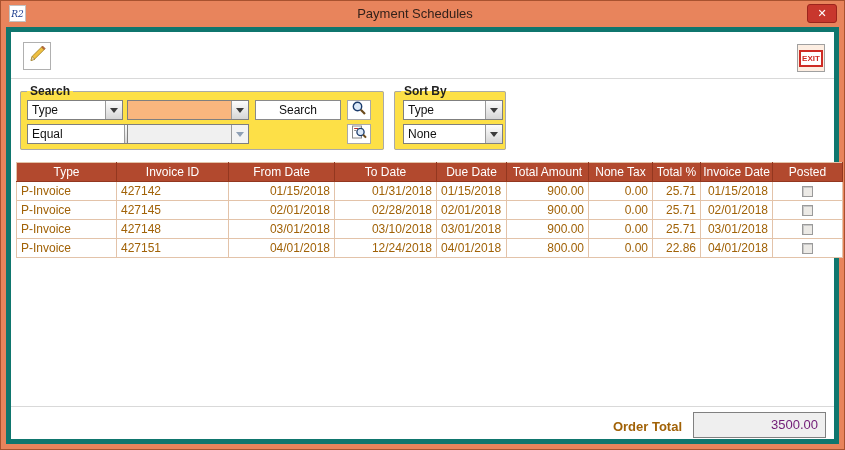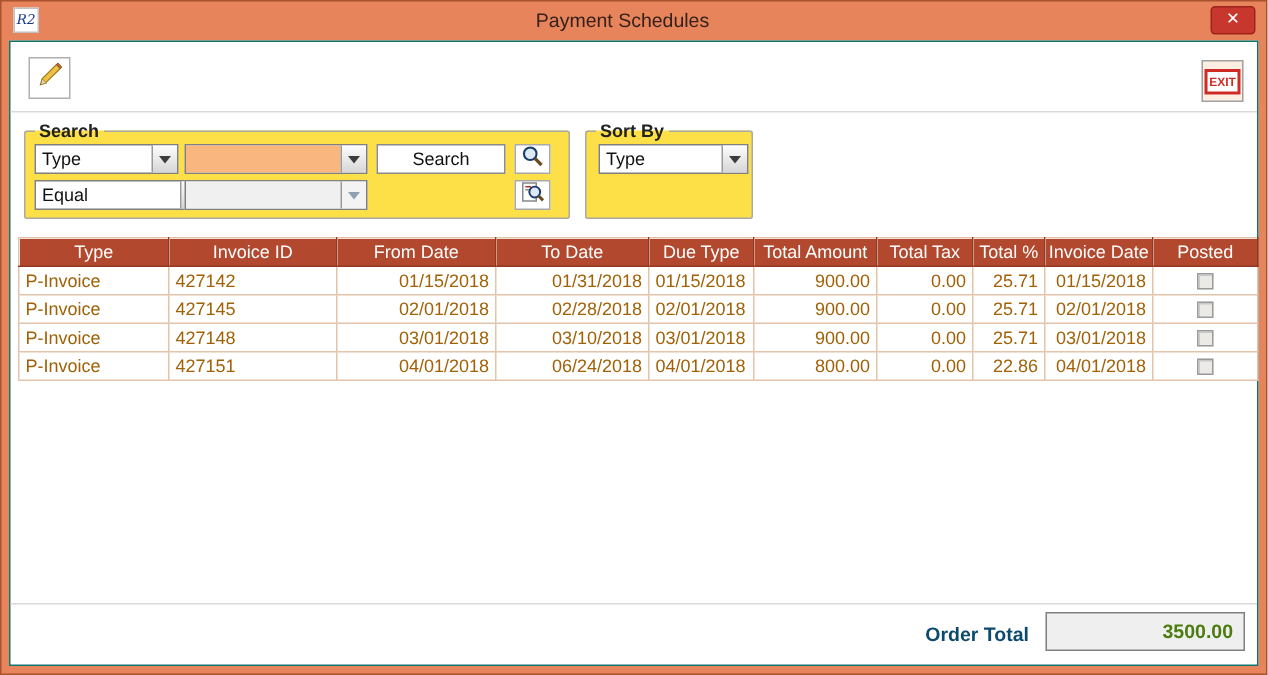--- a/index.html
+++ b/index.html
@@ -7,21 +7,21 @@
   .window{position:relative;width:845px;height:450px;background:var(--frame,#E8845C);overflow:hidden;border:1px solid #A8522F}
   
   .titlebar{position:absolute;top:0;left:0;right:0;height:26px}
   .app-icon{position:absolute;left:8px;top:4px;width:17px;height:17px;background:#fff;border:1px solid #c2c2c2;
     font-family:"DejaVu Serif",serif;font-style:italic;font-size:9px;color:#1a3a8c;
     display:flex;align-items:center;justify-content:center}
   .title{position:absolute;left:0;right:15px;top:5px;text-align:center;font-size:13px;color:#33211a}
   .close{position:absolute;right:7px;top:3px;width:30px;height:19px;background:var(--close,#C8372D);
     border:1px solid #9c241c;border-radius:3px;color:#fff;font-size:11px;line-height:17px;text-align:center;cursor:pointer}
   
-  .content{position:absolute;left:5px;right:5px;top:26px;bottom:5px;background:#fff;border:1px solid #0f766e}
+  .content{position:absolute;left:5px;right:5px;top:26px;bottom:5px;background:#fff;border:5px solid #0f766e}
   .divider{position:absolute;left:0;right:0;height:1px;background:#d9d9d9}
   
   .tool-btn{position:absolute;width:28px;height:28px;background:#fff;border:1px solid #b0b0b0;
     display:flex;align-items:center;justify-content:center;cursor:pointer}
   .exit-btn{position:absolute;width:28px;height:28px;background:#fdeee2;border:1px solid #a0a0a0;
     display:flex;align-items:center;justify-content:center;cursor:pointer}
   .exit-inner{border:2px solid var(--exit_red,#CE2B24);color:var(--exit_red,#CE2B24);
     font-size:8px;font-weight:bold;padding:2px 1px;letter-spacing:0;background:#fff}
   
   fieldset{position:absolute;border:1px solid #a9a9a9;border-radius:2px;background:#fde047}
@@ -47,23 +47,23 @@
     border-right:1px solid #93371f;border-bottom:1px solid #93371f;overflow:hidden;white-space:nowrap;cursor:pointer}
   table.grid td{font-size:12px;color:#a16207;height:19px;background:#fff;
     border-right:1px solid var(--grid_line,#E3C3A9);border-bottom:1px solid var(--grid_line,#E3C3A9);
     overflow:hidden;white-space:nowrap}
   td.al{text-align:left;padding-left:4px}
   td.ar{text-align:right;padding-right:4px}
   td.ac{text-align:center}
   .checkbox{display:inline-block;width:11px;height:11px;background:#eceae6;border:1px solid #9a9a9a;
     box-shadow:inset 1px 1px 0 #c8c8c8;vertical-align:middle}
   
-  .order-label{position:absolute;font-size:13px;font-weight:bold;color:#0c4a6e}
+  .order-label{position:absolute;font-size:13px;font-weight:bold;color:#a16207}
   .order-box{position:absolute;height:26px;border:1px solid #808080;background:#efefef;
-    font-size:13px;font-weight:bold;color:#4d7c0f;text-align:right;line-height:24px;padding-right:7px}
+    font-size:13px;font-weight:normal;color:#701a75;text-align:right;line-height:24px;padding-right:7px}
 </style>
 </head>
 <body>
 
 <div class="window">
 
   <div class="titlebar">
     <div class="app-icon">R2</div>
     <div class="title">Payment Schedules</div>
     <div class="close">
@@ -128,20 +128,24 @@
             <line x1="3.2" y1="6.5" x2="5.5" y2="6.5" stroke="#888" stroke-width="1"></line>
           </svg>
         </span>
       </div>
     </fieldset>
 
     <fieldset style="left:383px;top:52px;width:112px;height:66px">
       <legend>Sort By</legend>
       <div class="combo" style="left:8px;top:2px;width:100px">
         <span class="txt">Type</span>
+        <span class="arrow"></span>
+      </div>
+      <div class="combo" style="left:8px;top:26px;width:100px">
+        <span class="txt">None</span>
         <span class="arrow"></span>
       </div>
     </fieldset>
 
     <div class="grid-wrap">
       <table class="grid">
         <colgroup>
           <col style="width:100px">
             <col style="width:112px">
             <col style="width:106px">
@@ -152,23 +156,23 @@
             <col style="width:48px">
           <col style="width:72px">
             <col style="width:70px">
         </colgroup>
         <thead>
           <tr>
             <th>Type</th>
             <th>Invoice ID</th>
             <th>From Date</th>
             <th>To Date</th>
-            <th>Due Type</th>
+            <th>Due Date</th>
             <th>Total Amount</th>
-            <th>Total Tax</th>
+            <th>None Tax</th>
             <th>Total %</th>
             <th>Invoice Date</th>
             <th>Posted</th>
           </tr>
         </thead>
         <tbody>
           <tr>
             <td class="al">P-Invoice</td>
             <td class="al">427142</td>
             <td class="ar">01/15/2018</td>
@@ -201,21 +205,21 @@
             <td class="ar">900.00</td>
             <td class="ar">0.00</td>
             <td class="ar">25.71</td>
             <td class="ar">03/01/2018</td>
             <td class="ac"><span class="checkbox"></span></td>
           </tr>
           <tr>
             <td class="al">P-Invoice</td>
             <td class="al">427151</td>
             <td class="ar">04/01/2018</td>
-            <td class="ar">06/24/2018</td>
+            <td class="ar">12/24/2018</td>
             <td class="al">04/01/2018</td>
             <td class="ar">800.00</td>
             <td class="ar">0.00</td>
             <td class="ar">22.86</td>
             <td class="ar">04/01/2018</td>
             <td class="ac"><span class="checkbox"></span></td>
           </tr>
         </tbody>
       </table>
     </div>

